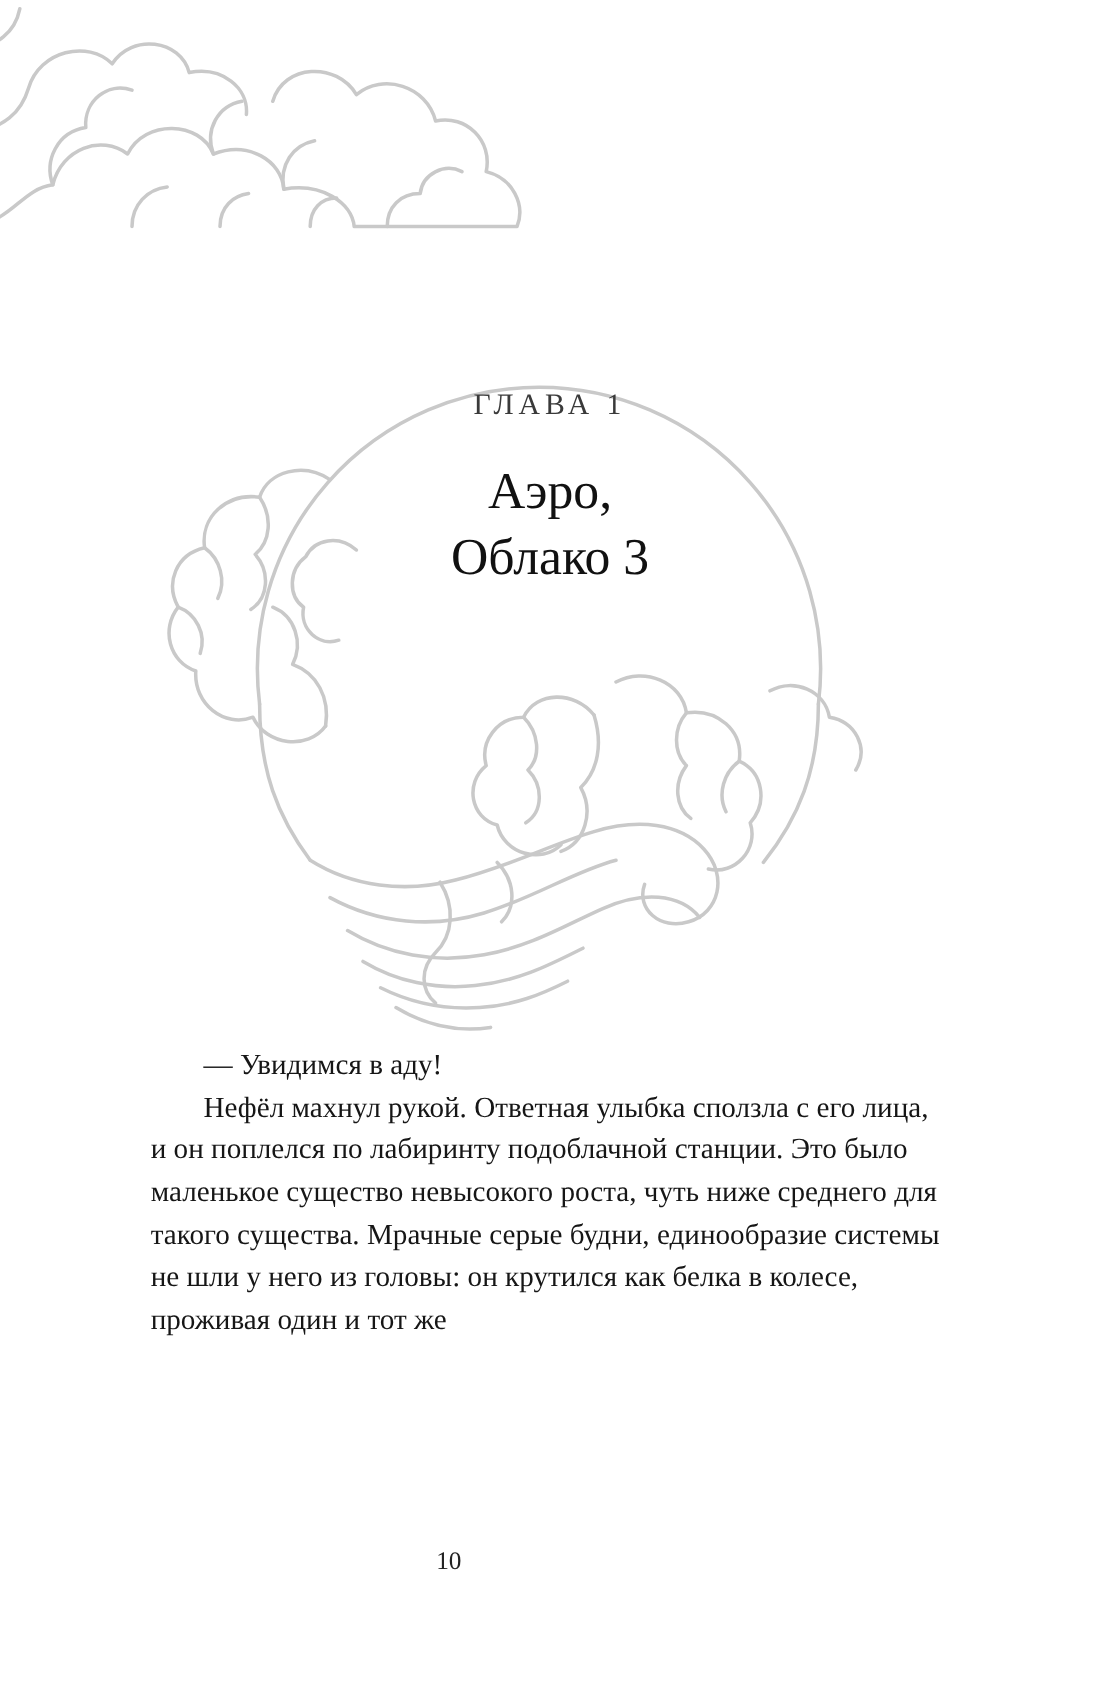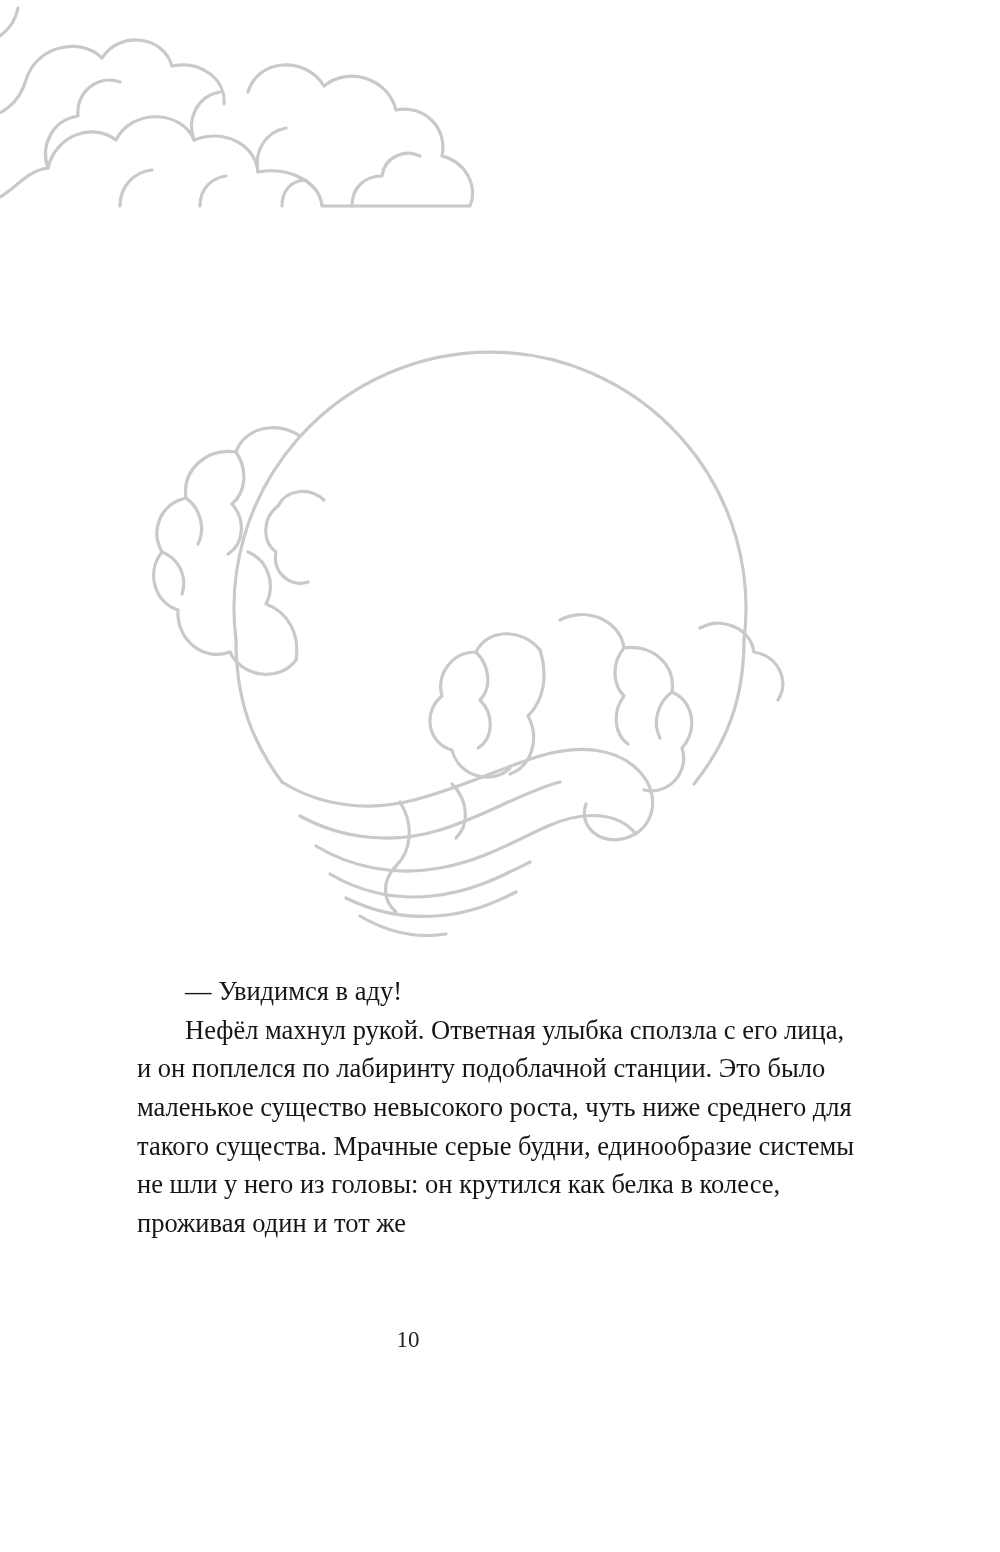--- a/index.html
+++ b/index.html
@@ -51,37 +51,37 @@
     color: #111111;
     margin: 0;
     font-weight: 400;
   }
   .chapter-title .line { display: block; }
 
   
   .body-copy {
     position: absolute;
     left: 137px;
-    top: 972px;
+    top: 948px;
     width: 726px;
   }
   .body-copy p {
     margin: 0;
     font-size: 26.5px;
     line-height: 1.46;
     text-indent: 48px;
     color: #161616;
     text-align: left;
   }
 
   
   .folio {
     position: absolute;
     left: 0;
-    top: 1327px;
+    top: 1406px;
     width: 816px;
     text-align: center;
     font-size: 23px;
     color: #232323;
   }
 </style>
 </head>
 <body>
 
 <div class="page">
@@ -146,20 +146,27 @@
         <path d="M330 874 C 360 892 396 900 432 896 C 472 892 502 876 530 862"></path>
         <path d="M346 898 C 374 912 406 918 436 916 C 468 914 492 904 516 892"></path>
         <path d="M360 916 C 390 934 420 938 446 934"></path>
         <path d="M400 802 C 414 824 412 850 396 866 C 382 880 382 900 396 912"></path>
         <path d="M452 784 C 468 800 470 824 456 838"></path>
       </g>
 
     </svg>
   </div>
 
+  <div class="chapter-head">
+    <p class="chapter-label">ГЛАВА 1</p>
+    <h1 class="chapter-title">
+      <span class="line">Аэро,</span>
+      <span class="line">Облако 3</span>
+    </h1>
+  </div>
 
   <div class="body-copy">
     <p>— Увидимся в аду!</p>
     <p>Нефёл махнул рукой. Ответная улыбка сползла с его лица, и он поплелся по лабиринту подоблачной станции. Это было маленькое существо невысокого роста, чуть ниже среднего для такого существа. Мрачные серые будни, единообразие системы не шли у него из головы: он крутился как белка в колесе, проживая один и тот же</p>
   </div>
 
   <div class="folio">10</div>
 
 </div>
 

